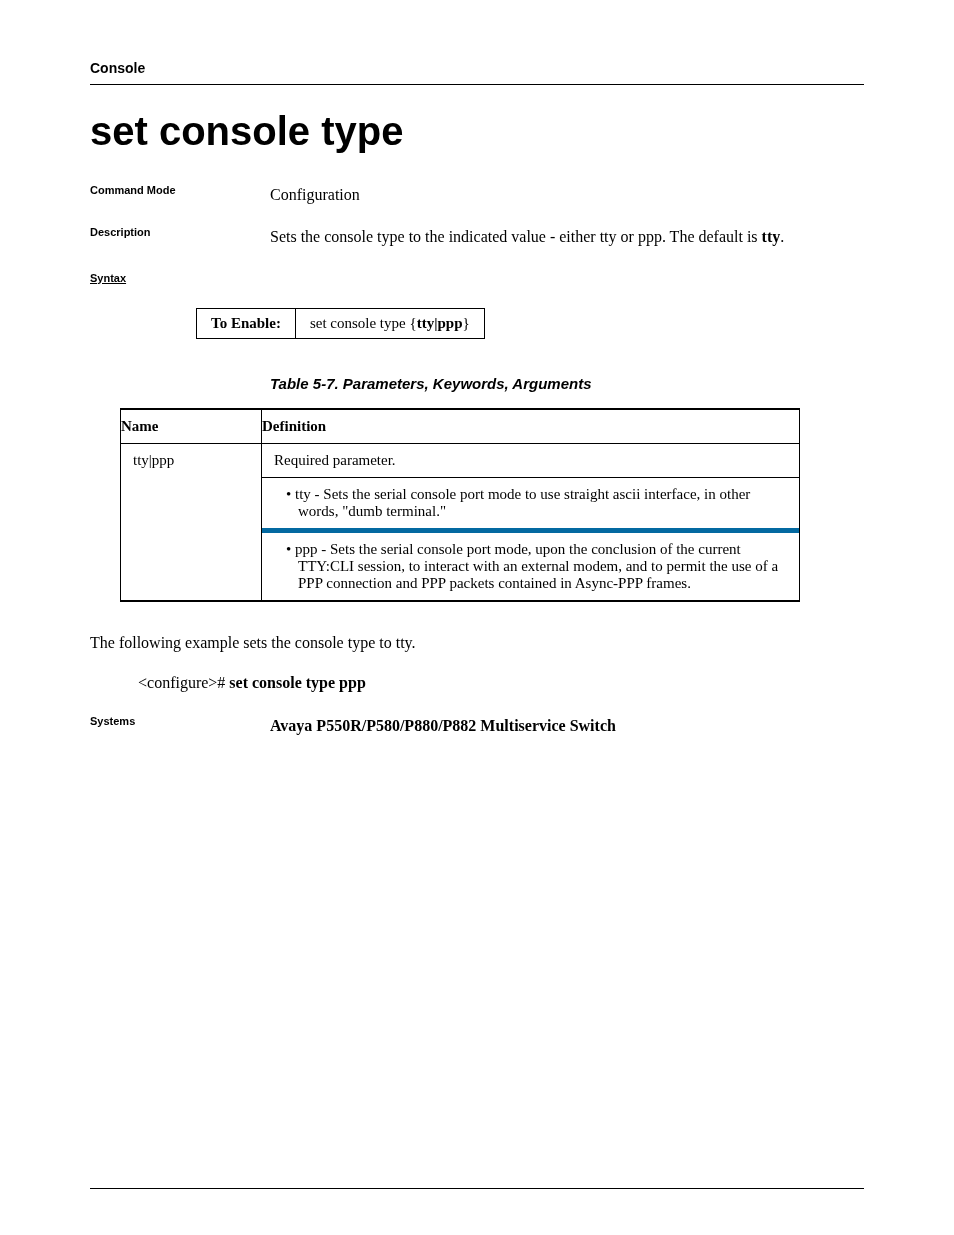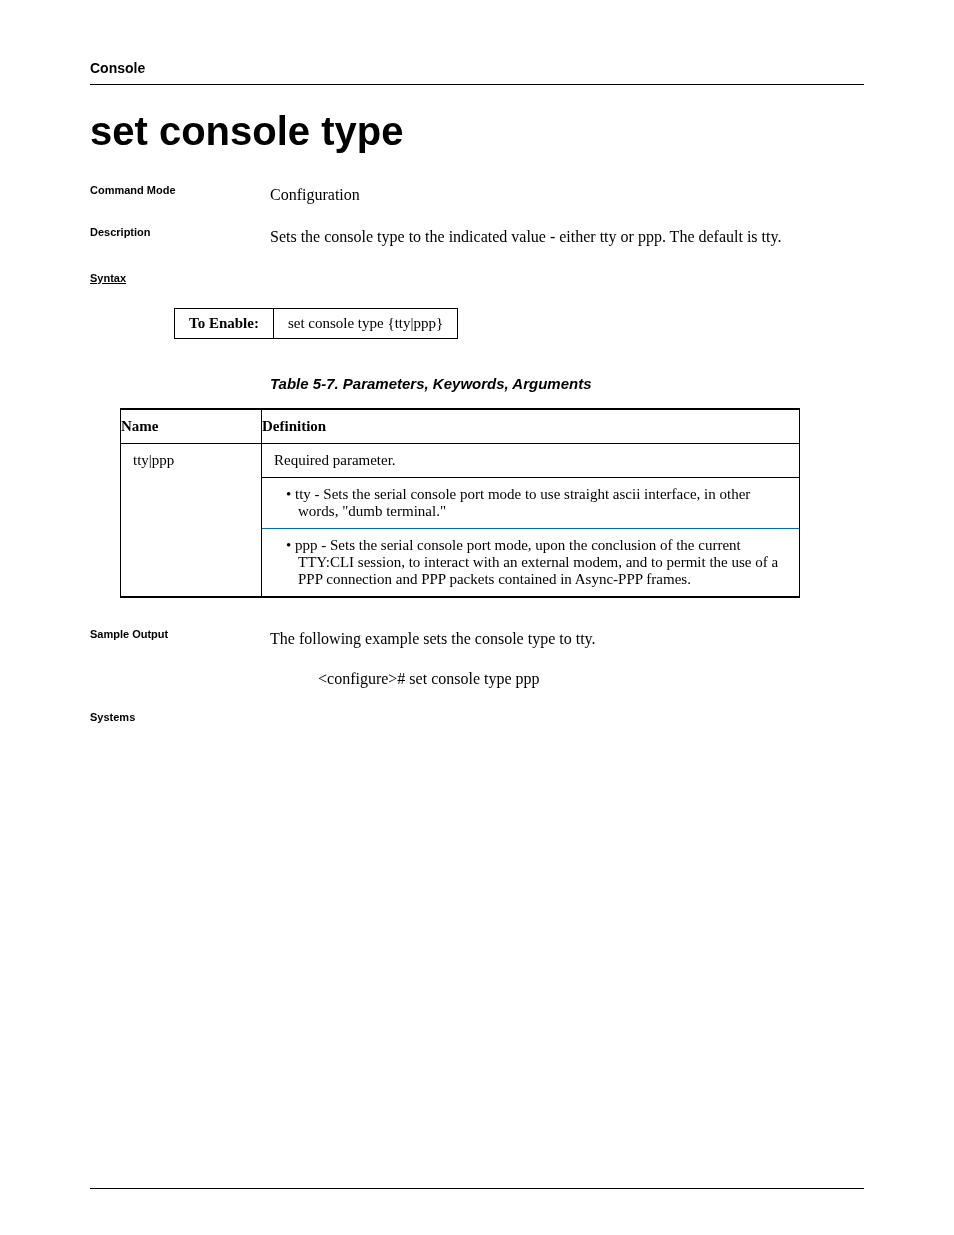--- a/index.html
+++ b/index.html
@@ -49,21 +49,21 @@
     line-height: 1.4;
   }
   .syntax-heading {
     font-family: Arial, Helvetica, sans-serif;
     font-weight: bold;
     font-size: 11px;
     margin: 23px 0 24px 0;
     text-decoration: underline;
   }
   .enable-table {
-    margin-left: 84px;
+    margin-left: 106px;
     border-collapse: collapse;
     margin-bottom: 36px;
   }
   .enable-table td {
     border: 1px solid #000;
     padding: 6px 14px;
     font-size: 15px;
   }
   .enable-table .tolabel {
     font-weight: bold;
@@ -104,21 +104,21 @@
     padding: 0;
   }
   .defcell .required {
     padding: 8px 12px;
     border-bottom: 1px solid #000;
   }
   .defcell .bullet {
     padding: 8px 12px 8px 12px;
   }
   .defcell .bullet + .bullet {
-    border-top: 1px solid #0369a1;
+    border-top: 5px solid #0369a1;
   }
   .bullet-inner {
     padding-left: 24px;
     text-indent: -12px;
   }
   .footer {
     position: absolute;
     bottom: 40px;
     left: 90px;
     right: 90px;
@@ -127,21 +127,21 @@
     border: none;
     border-top: 1px solid #000;
     margin-bottom: 6px;
   }
   .footer-row {
     display: flex;
     justify-content: space-between;
     font-size: 13px;
     font-family: Georgia, serif;
   }
-  .bold { font-weight: normal; }
+  .bold { font-weight: bold; }
 </style>
 </head>
 <body>
 
 <div class="header-right">Console</div>
 <hr class="top-rule">
 
 <h1>set console type</h1>
 
 <div class="row">
@@ -186,28 +186,28 @@
           </div>
       <div class="bullet">
             <div class="bullet-inner">• ppp - Sets the serial console port mode, upon the conclusion of the current TTY:CLI session, to interact with an external modem, and to permit the use of a PPP connection and PPP packets contained in Async-PPP frames.</div>
           </div>
     </td>
   </tr>
 </tbody>
   </table>
 
 <div class="row">
-  <div class="label-col">Sample Output</div>
   <div class="content-col">
     <div>The following example sets the console type to tty.</div>
     <div style="margin-top:18px; margin-left:48px;">
       <span>&lt;configure&gt;# </span><span class="bold">set console type ppp</span>
     </div>
   </div>
 </div>
 
 <div class="row" style="margin-top:10px;">
   <div class="label-col">Systems</div>
+  <div class="content-col bold">Avaya P550R/P580/P880/P882 Multiservice Switch</div>
 </div>
 
 <div class="footer">
   <hr class="footer-rule">
 </div>
 
 </body></html>

